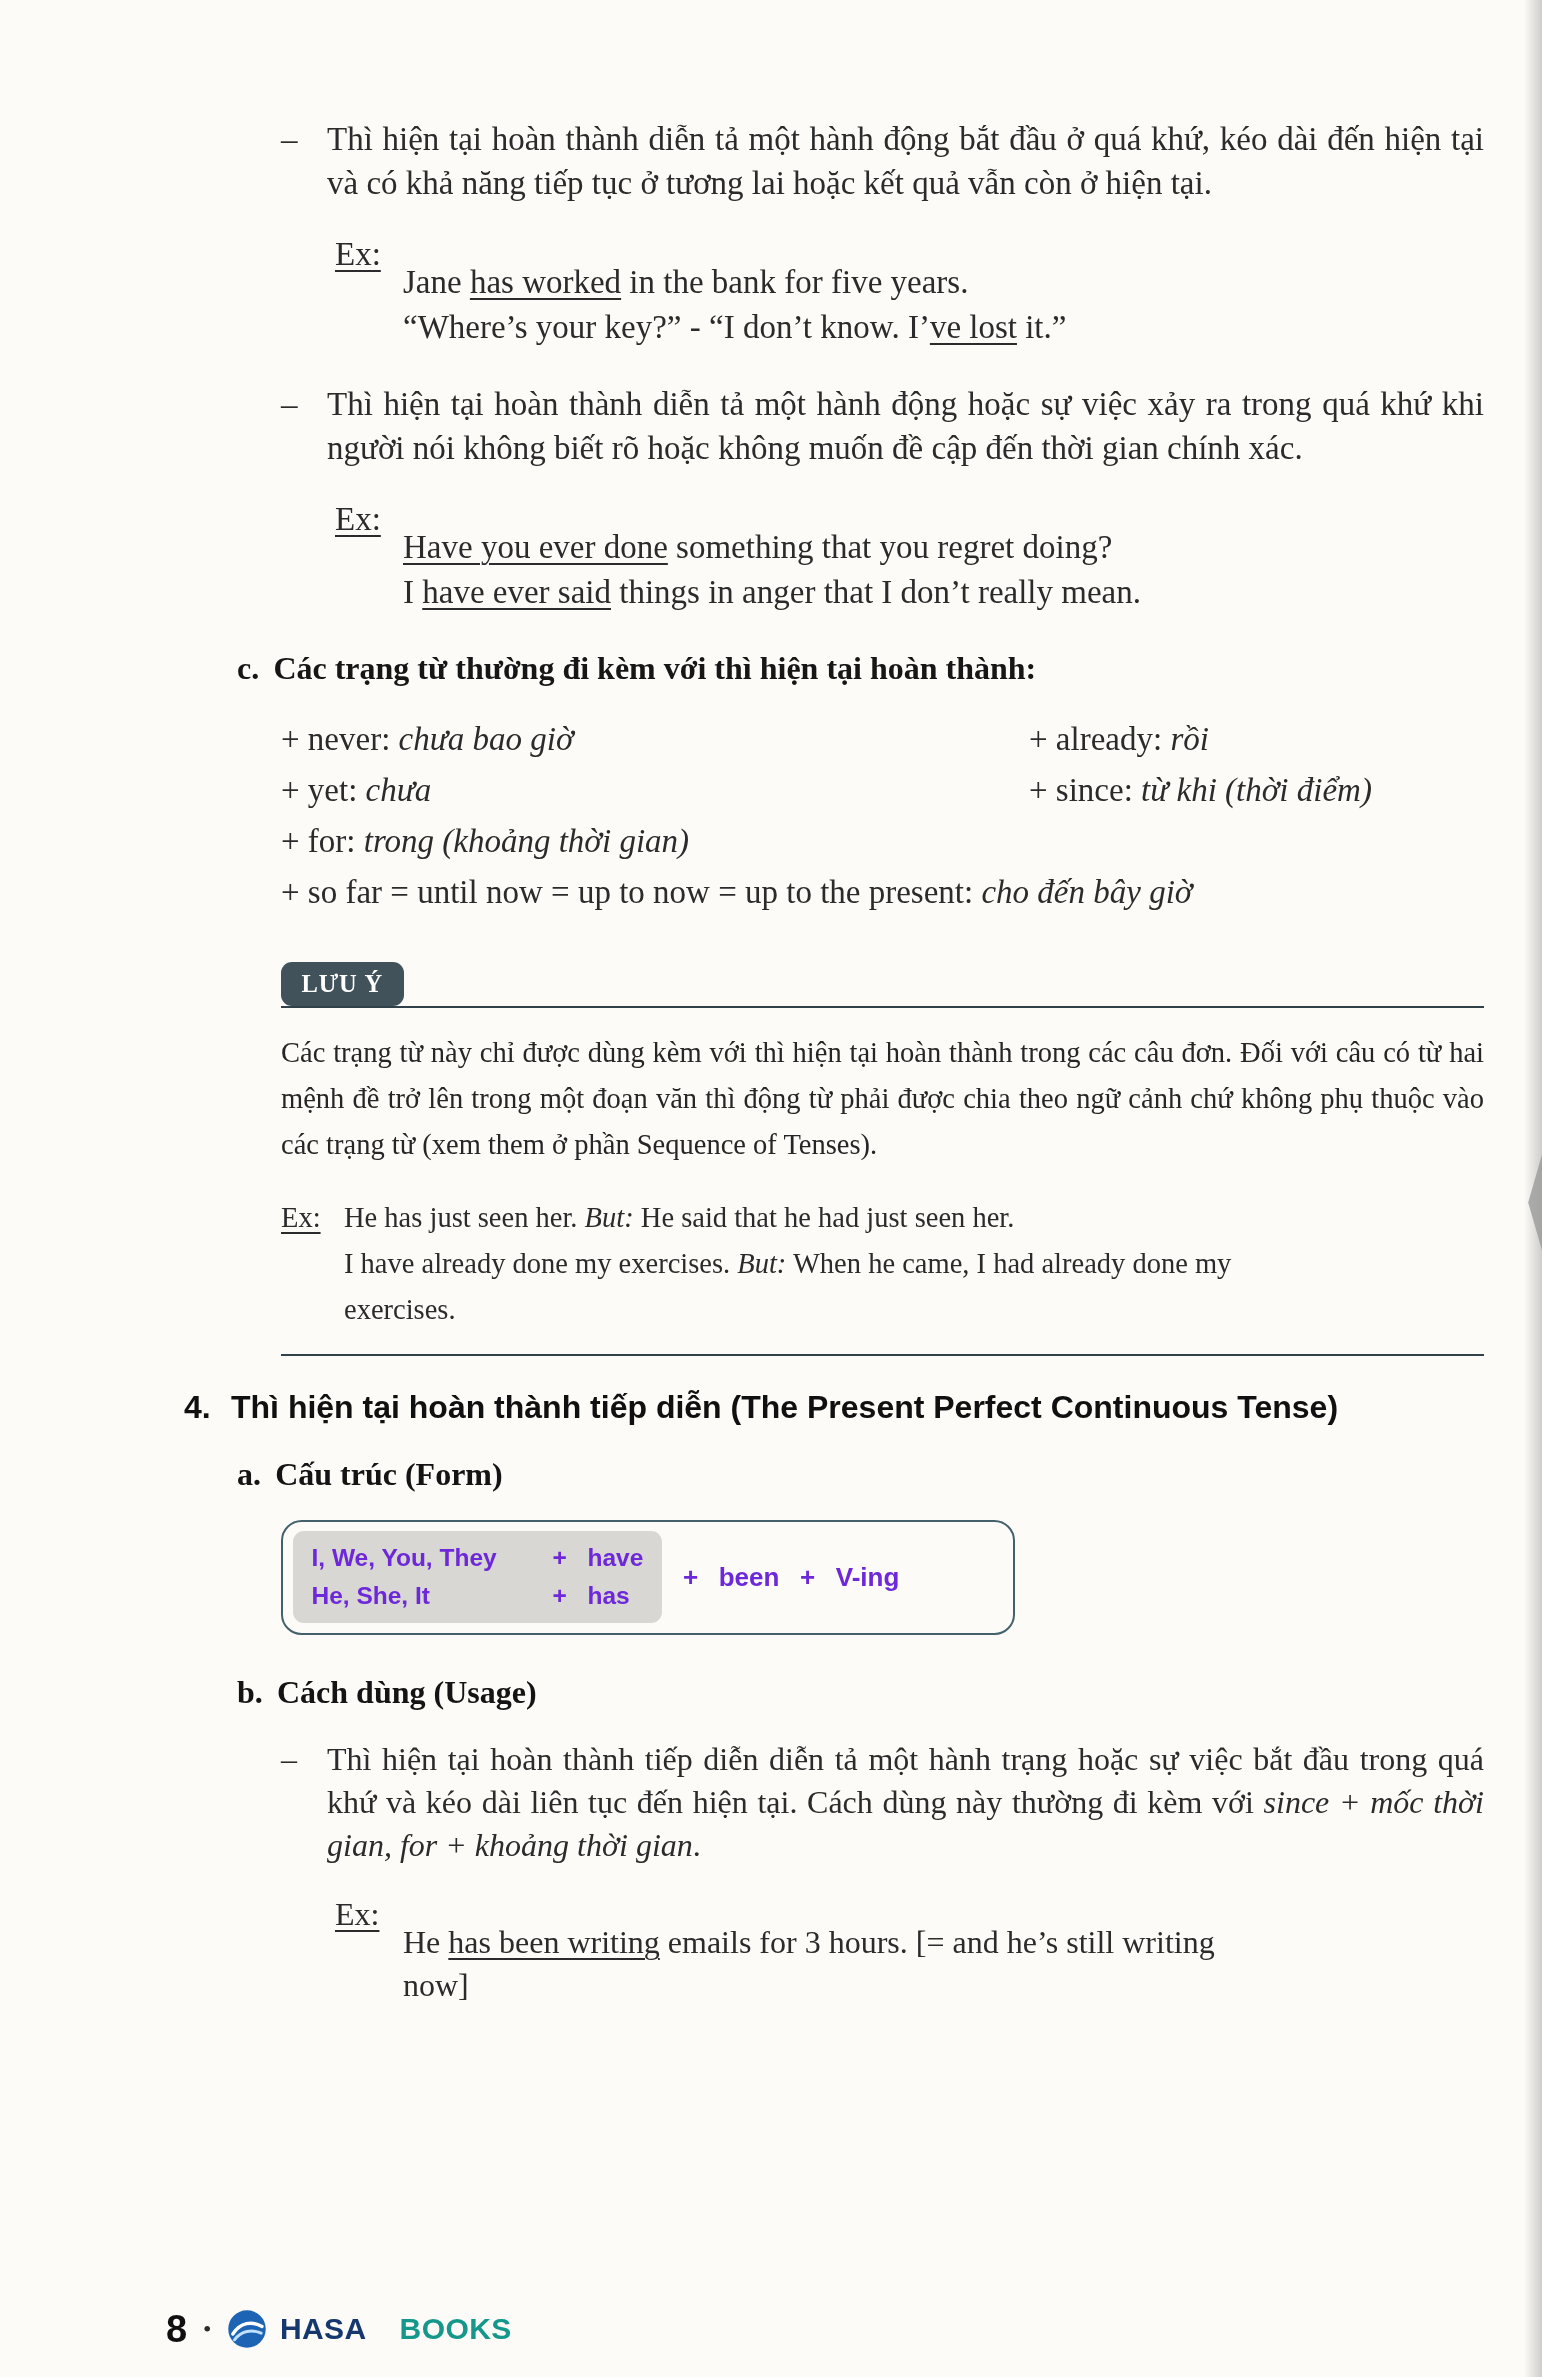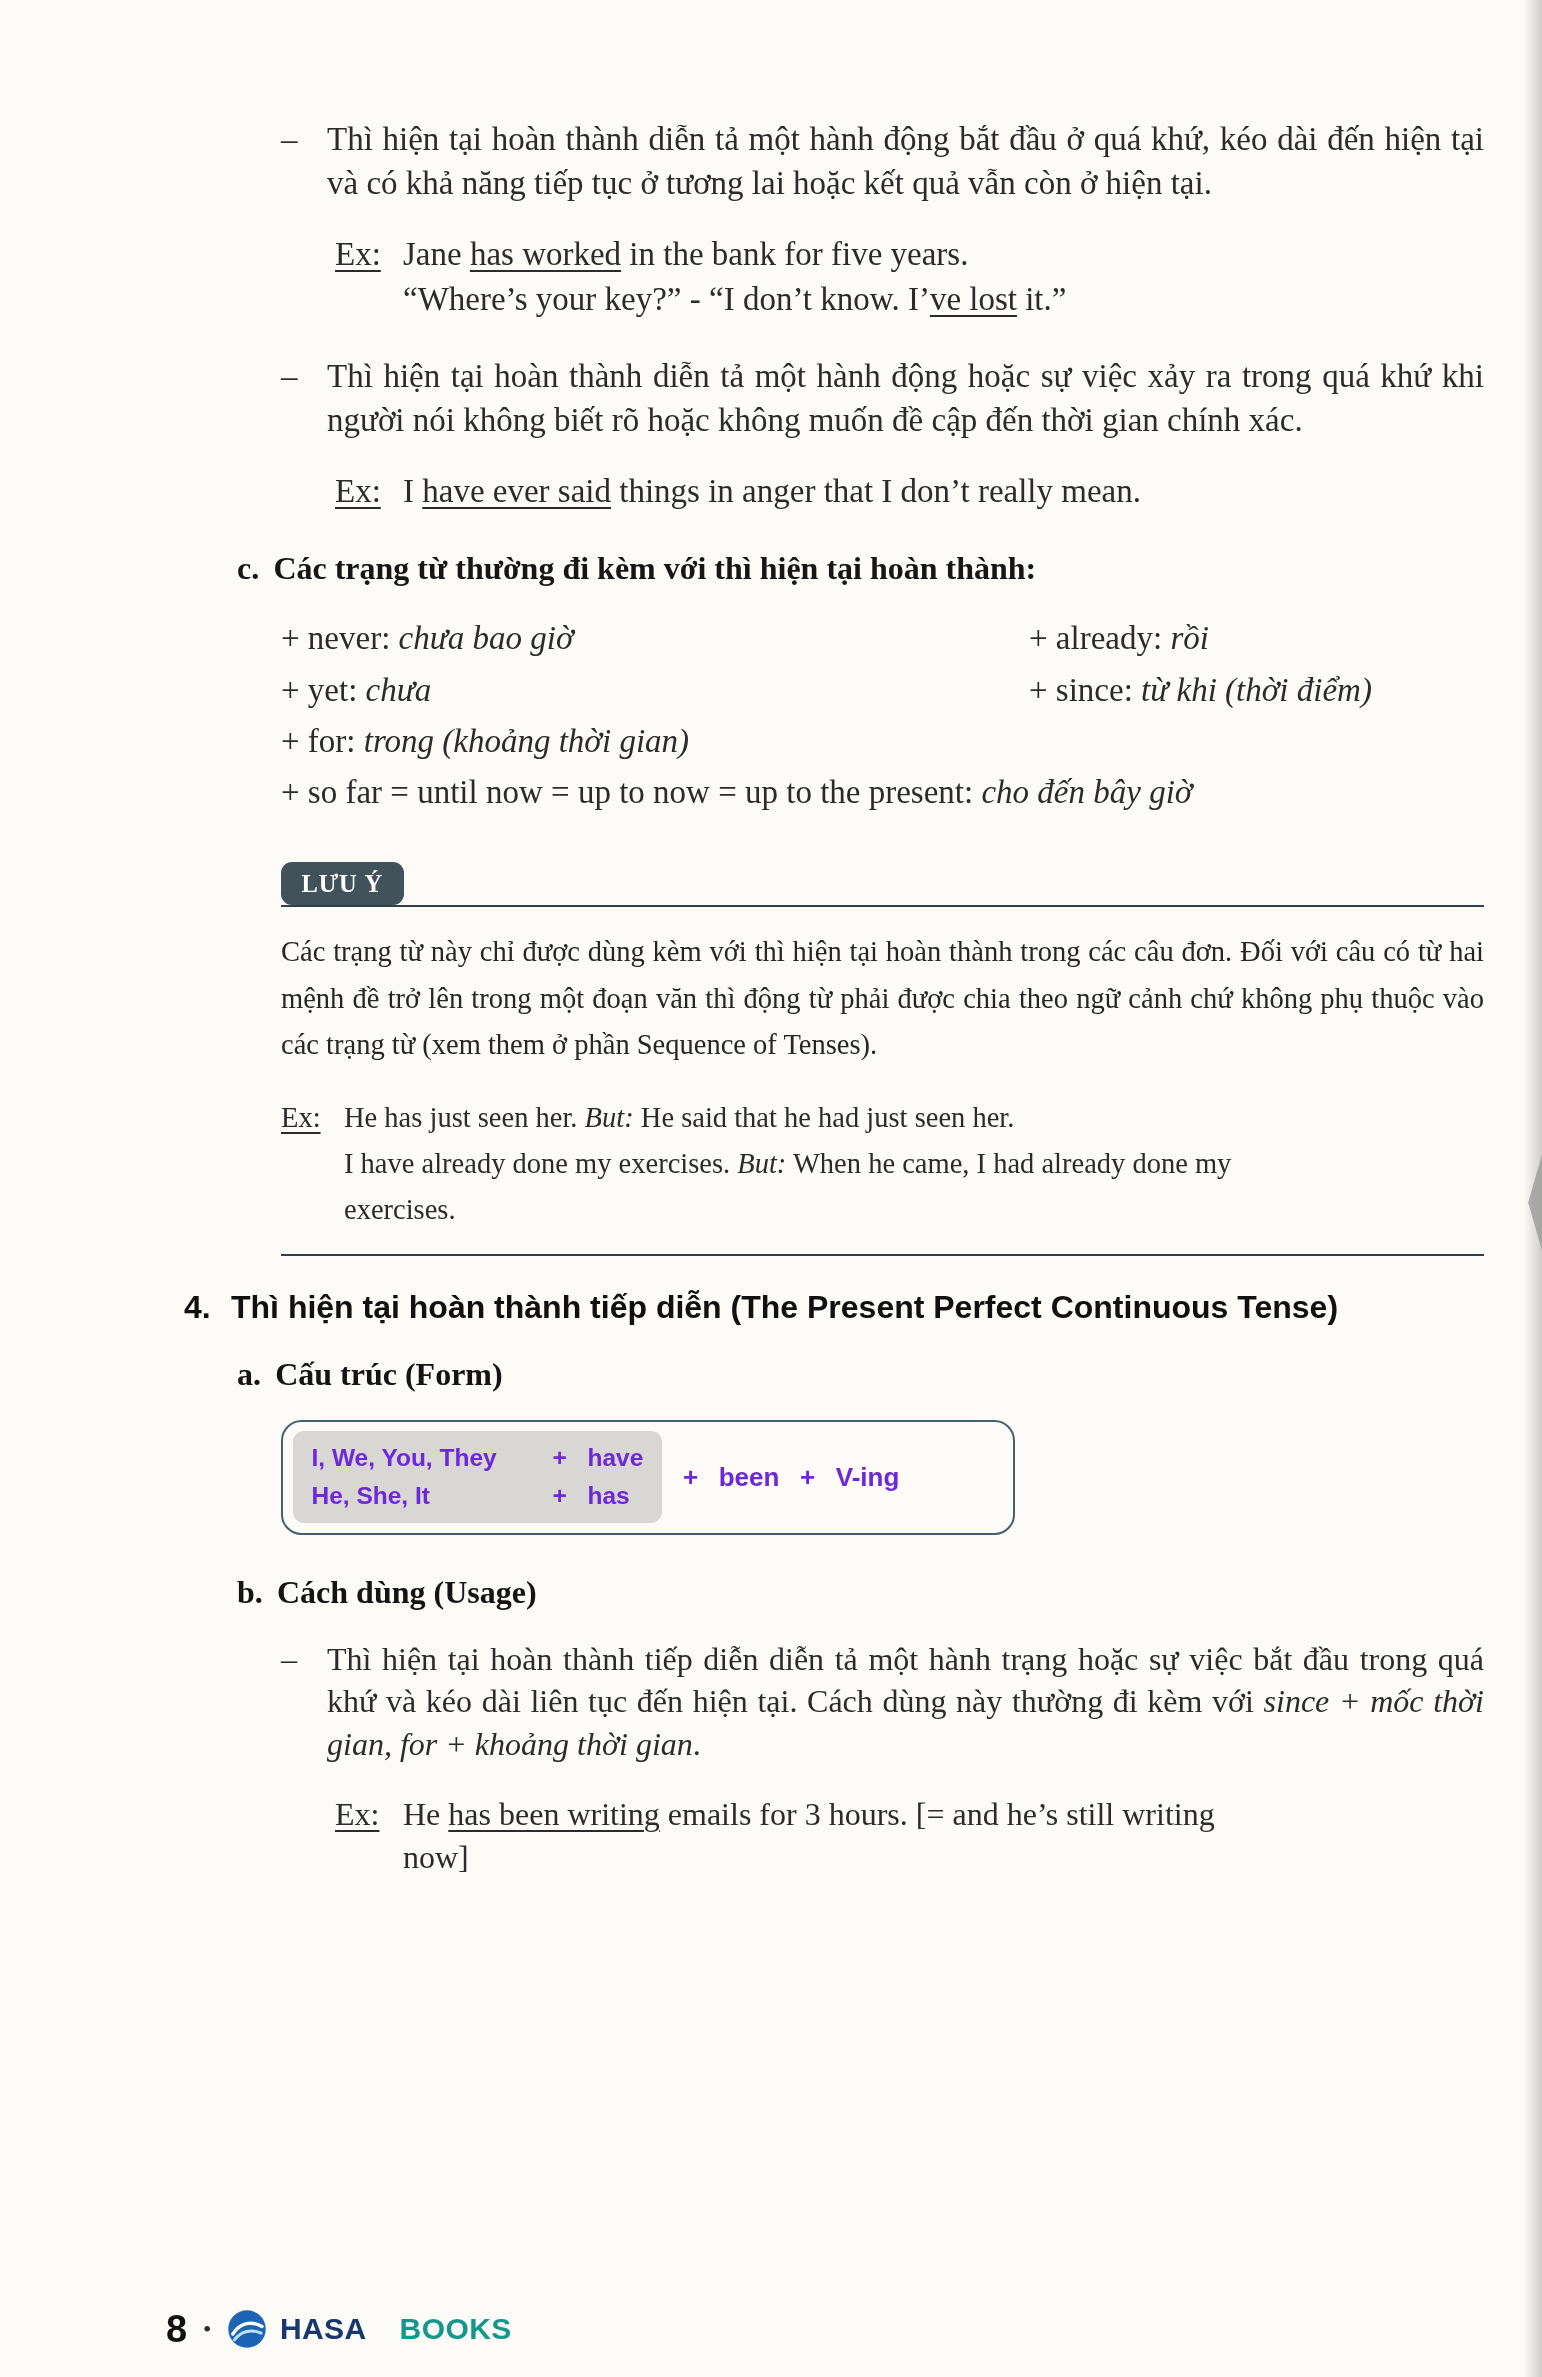--- a/index.html
+++ b/index.html
@@ -19,21 +19,21 @@
   .i{font-style:italic;}
 
   
   .bullet{display:flex;margin-left:44px;margin-bottom:27px;}
   .bullet .dash{flex:none;width:46px;}
   .bullet .btext{flex:1;text-align:justify;}
 
   
   .ex{display:flex;margin-left:98px;margin-bottom:33px;}
   .ex .ex-label{flex:none;width:68px;}
-  .ex .ex-lines{flex:1;}
+  .ex .ex-lines{flex:1;margin-top:28px;}
 
   .heading-c{display:flex;gap:14.2px;font-weight:700;font-size:32px;color:#161616;margin:3.2px 0 24px 0;}
 
   
   .adverbs{margin:0 0 41px 44px;line-height:1.55;}
   .arow{display:grid;grid-template-columns:748px auto;}
   .arow.single{display:block;}
 
   
   .note-headline{margin:0 0 22px 44px;border-bottom:2.4px solid #30414a;}
@@ -104,20 +104,21 @@
     </div>
 
     <div class="bullet">
       <span class="dash">–</span>
       <span class="btext">Thì hiện tại hoàn thành diễn tả một hành động hoặc sự việc xảy ra trong quá khứ khi người nói không biết rõ hoặc không muốn đề cập đến thời gian chính xác.</span>
     </div>
 
     <div class="ex">
       <span class="ex-label"><span class="u">Ex:</span></span>
       <div class="ex-lines">
+        <div><span class="u">Have you ever done</span><span> something that you regret doing?</span></div>
         <div><span>I </span><span class="u">have ever said</span><span> things in anger that I don’t really mean.</span></div>
       </div>
     </div>
 
     <div class="heading-c">
       <span>c.</span>
       <span>Các trạng từ thường đi kèm với thì hiện tại hoàn thành:</span>
     </div>
 
     <div class="adverbs">

